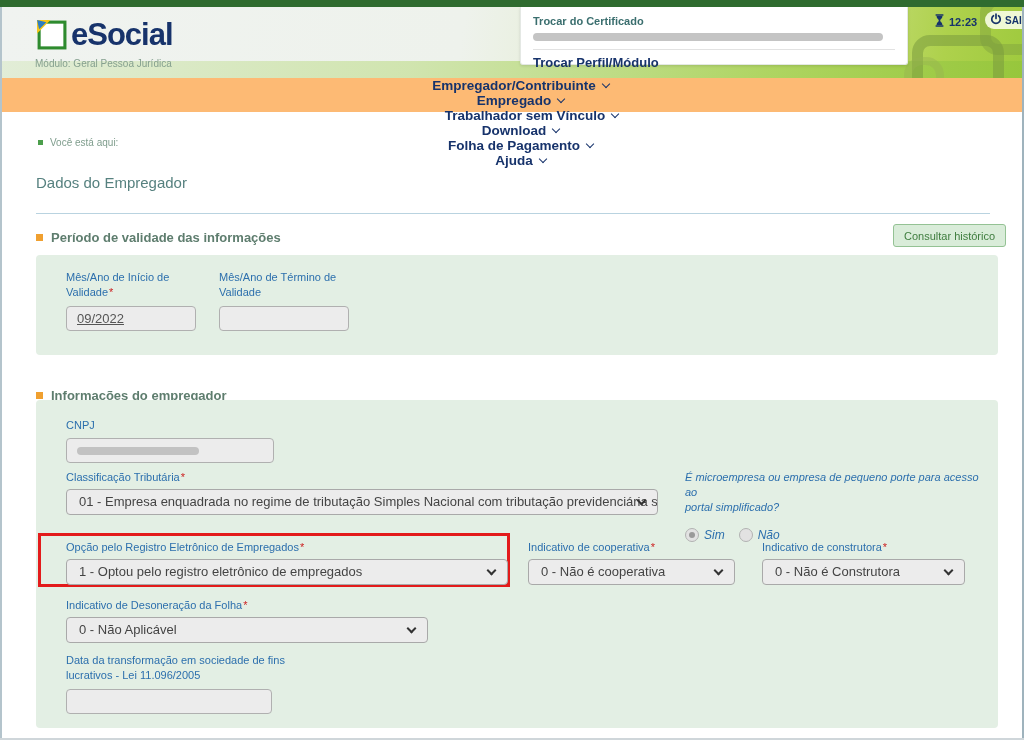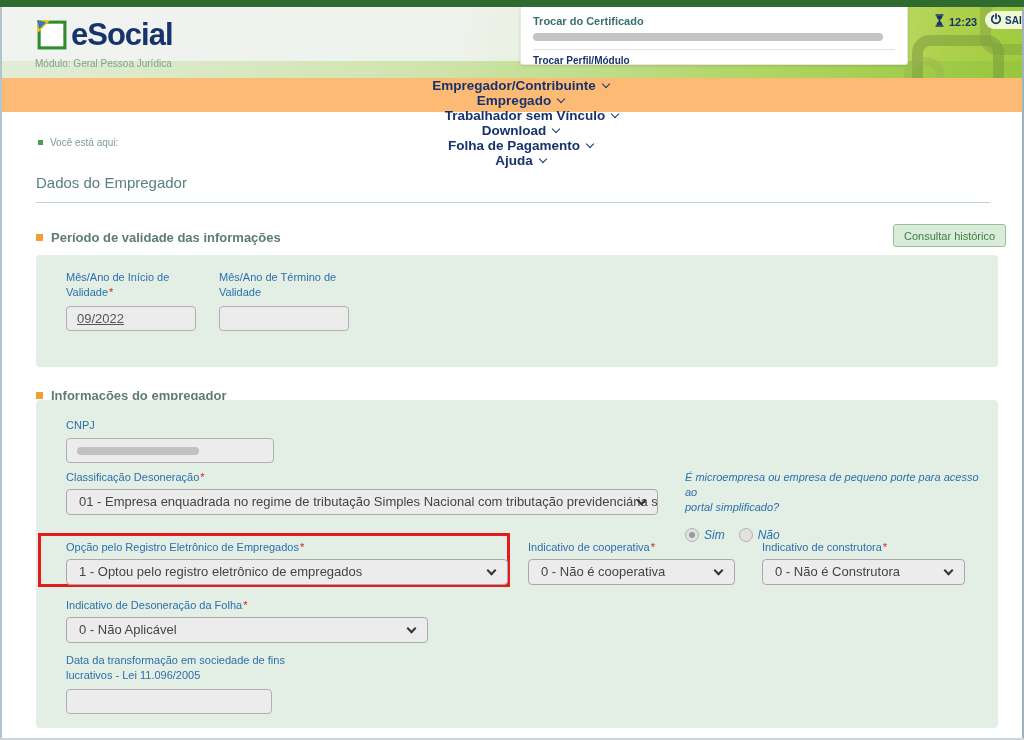--- a/index.html
+++ b/index.html
@@ -26,21 +26,21 @@
   .logo-wrap { position:absolute; left:33px; top:11px; }
   .logo-row { display:flex; align-items:flex-start; }
   .logo-text { font-size:31px; font-weight:700; color:#17336b; letter-spacing:-1px; line-height:34px; margin-left:3px; }
   .module-label { font-size:10px; color:#85a08f; margin-top:3px; }
 
   .cert-box { position:absolute; left:518px; top:0px; width:388px; height:58px; background:#fff;
     border:1px solid #e4e8e4; border-top:none; border-radius:0 0 3px 3px; box-shadow:0 1px 3px rgba(0,0,0,.12); padding:8px 12px 0 12px; }
   .cert-title { font-size:11px; color:#3a6e6e; font-weight:700; }
   .cert-redacted { margin-top:6px; width:350px; height:8px; border-radius:4px; background:#c4c4c4; }
   .cert-divider { margin-top:8px; border-top:1px solid #e2e2e2; }
-  .cert-link { display:inline-block; margin-top:5px; font-size:10px; font-weight:700; color:#17336b; cursor:pointer; }
+  .cert-link { display:inline-block; margin-top:5px; font-size:13px; font-weight:700; color:#17336b; cursor:pointer; }
 
   .session-time { position:absolute; left:932px; top:7px; display:flex; align-items:center; gap:4px;
     font-size:11px; font-weight:700; color:#17336b; }
   .sair-btn { position:absolute; left:983px; top:4px; display:flex; align-items:center; gap:3px;
     background:rgba(248,253,230,.9); border-radius:10px; padding:2px 7px 2px 5px;
     font-size:10px; font-weight:700; color:#17336b; cursor:pointer; }
 
   
   .nav { position:absolute; left:2px; top:78px; width:1020px; height:34px; background:#fdba74;
     display:flex; align-items:center; padding-left:50px;flex-direction:column; }
@@ -48,33 +48,33 @@
     margin-right:33px; cursor:pointer; white-space:nowrap; }
   .nav-item.pushed { margin-left:22px; }
   .chev { display:inline-block; width:6px; height:6px; border-right:1.5px solid #17336b;
     border-bottom:1.5px solid #17336b; transform:rotate(45deg); margin-left:7px; margin-top:-4px; }
 
   
   .breadcrumb { position:absolute; left:38px; top:137px; display:flex; align-items:center; gap:7px;
     font-size:10px; color:#7f9d8d; }
   .sq-green { width:5px; height:5px; background:#4c9e4c; }
   .page-title { position:absolute; left:36px; top:174px; width:954px; font-size:15px; color:#56817f;
-    padding-bottom:11px; border-bottom:1px solid #b9d3e0; }
+    padding-bottom:22px; border-bottom:1px solid #b9d3e0; }
 
   
   .sec-head { position:absolute; display:flex; align-items:center; gap:8px; }
   .sq-orange { width:7px; height:7px; background:#f0a030; }
   .sec-title { font-size:13px; font-weight:700; color:#5e7d6e; }
   .hist-btn { position:absolute; left:893px; top:224px; height:23px; padding:0 10px;
     background:#d9ecd9; border:1px solid #94c294; border-radius:3px;
     font-size:11px; color:#3f7d3f; cursor:pointer; display:flex; align-items:center; }
 
   
   .panel { position:absolute; left:36px; width:962px; background:#e3efe4; border-radius:4px; }
-  .panel-1 { top:255px; height:112px; }
+  .panel-1 { top:255px; height:100px; }
   .panel-2 { top:400px; height:328px; }
 
   .f-label { font-size:11px; color:#2c6fad; line-height:15px; }
   .req { color:#cc2222; margin-left:1px; }
   .t-input { height:25px; background:#ececec; border:1px solid #b0b0b0; border-radius:4px;
     font-family:"Liberation Sans",sans-serif; font-size:13px; color:#555; padding:0 10px; }
   .redact-pill { height:8px; border-radius:4px; background:#c2c2c2; }
 
   .sel { position:relative; height:26px; background:#ececec; border:1px solid #a9a9a9; border-radius:4px;
     font-size:13px; color:#444; line-height:24px; padding:0 26px 0 12px; cursor:pointer;
@@ -205,21 +205,21 @@
   <div class="panel panel-2">
 
     <div class="abs" style="left:30px; top:18px;">
       <div class="f-label">CNPJ</div>
       <div class="t-input" style="width:208px; margin-top:5px; position:relative;">
         <div class="redact-pill" style="width:122px; margin-top:8px;"></div>
       </div>
     </div>
 
     <div class="abs" style="left:30px; top:70px;">
-      <div class="f-label"><span>Classificação Desoneração</span><span class="req">*</span></div>
+      <div class="f-label"><span>Classificação Tributária</span><span class="req">*</span></div>
       <div class="sel" style="width:592px; margin-top:4px;">
         <span>01 - Empresa enquadrada no regime de tributação Simples Nacional com tributação previdenciária substituída</span>
         <span class="sel-chev"></span>
       </div>
     </div>
 
     <div class="abs" style="left:649px; top:70px; width:300px;font-style:italic;">
       <div class="f-label">
         <span>É microempresa ou empresa de pequeno porte para acesso ao</span><br>
         <span>portal simplificado?</span>

